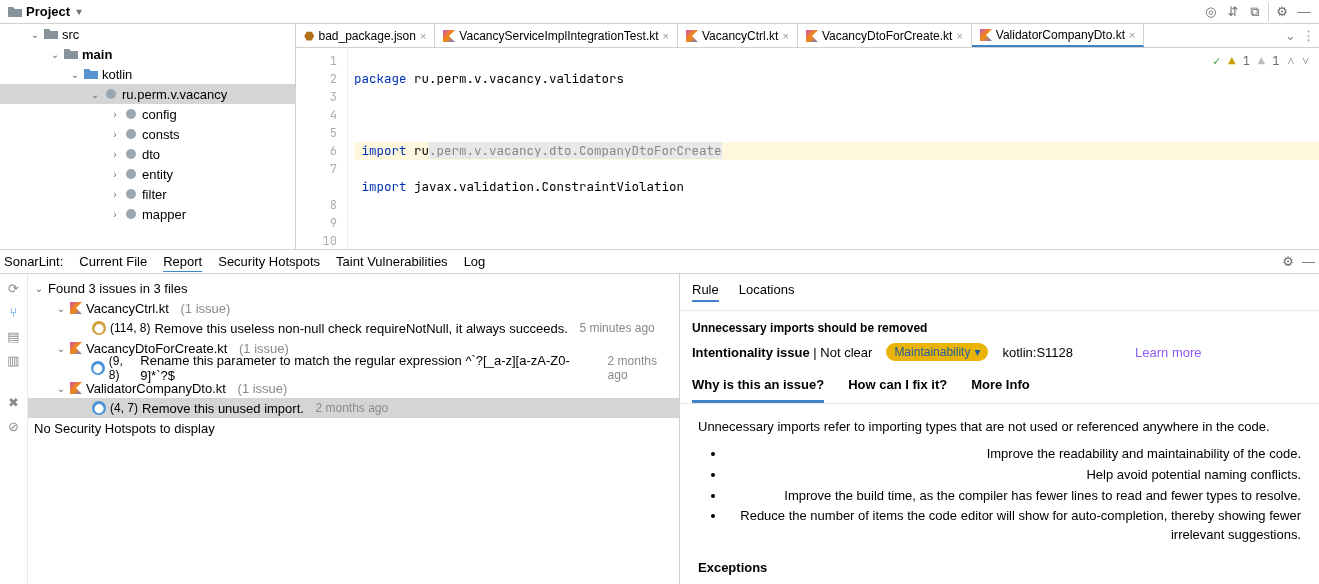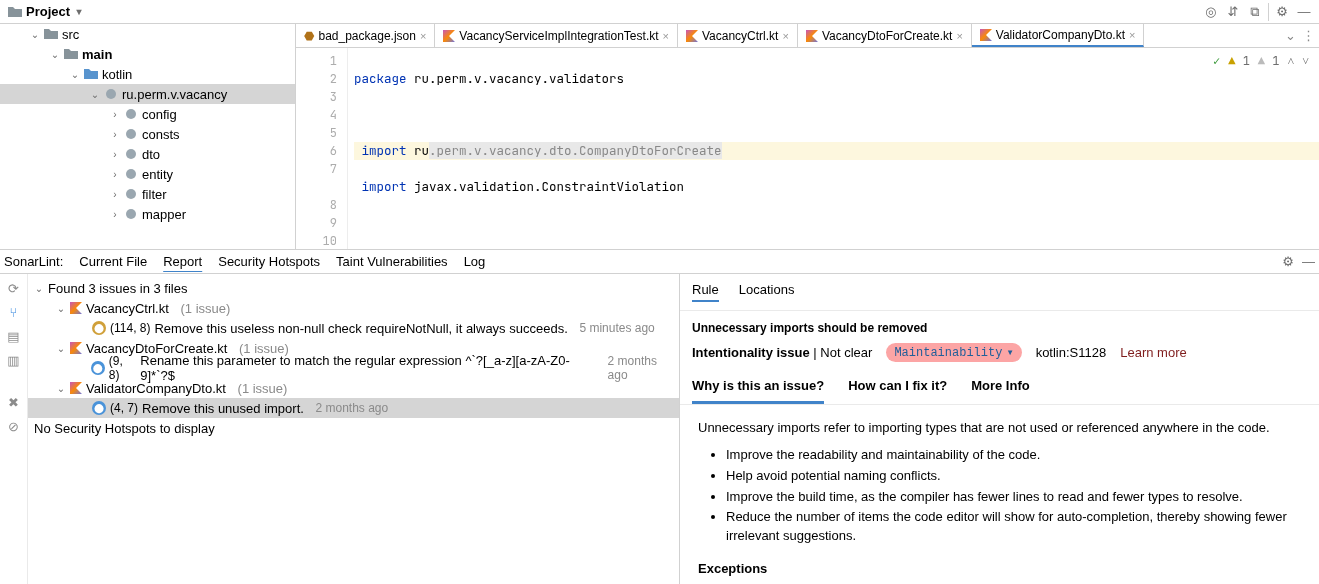--- a/index.html
+++ b/index.html
@@ -43,27 +43,27 @@
 .issue-time { color: #8a8a8a; font-size: 12px; }
 .issue-count { color: #8a8a8a; }
 .sev-ic { width: 14px; height: 14px; border-radius: 50%; display: inline-flex; align-items: center; justify-content: center; font-size: 9px; color: #fff; }
 .sev-maint { background: #4a93d9; }
 .sev-smell { background: #d0a03a; }
 .rule-panel { flex: 1; overflow: hidden; display: flex; flex-direction: column; }
 .rule-tabs { display: flex; gap: 20px; padding: 8px 12px; font-size: 13px; border-bottom: 1px solid #eaeaea; }
 .rule-tabs .active { border-bottom: 2px solid #4083c9; padding-bottom: 3px; }
 .rule-title { font-size: 12px; font-weight: bold; padding: 10px 12px 8px; }
 .rule-meta { display: flex; align-items: center; gap: 14px; padding: 0 12px 8px; font-size: 13px; }
-.pill { background: #fca5a5; color: #215f9a; padding: 2px 8px; border-radius: 10px; display: inline-flex; align-items: center; gap: 4px; font-size: 12px; font-family: Liberation Mono, monospace; }
-.link { color: #7f1d1d; cursor: pointer; }
+.pill { background: #eab308; color: #215f9a; padding: 2px 8px; border-radius: 10px; display: inline-flex; align-items: center; gap: 4px; font-size: 12px; }
+.link { color: #8b5cf6; cursor: pointer; margin-left: 48px; }
 .rule-subtabs { display: flex; gap: 24px; padding: 0 12px; border-bottom: 1px solid #eaeaea; font-size: 13px; font-weight: bold; }
 .rule-subtabs div { padding: 8px 0; cursor: pointer; }
 .rule-subtabs .active { border-bottom: 3px solid #4083c9; text-align: center; }
 .rule-content { padding: 14px 18px; font-size: 13px; line-height: 1.45; overflow: auto; }
-.rule-content ul { margin: 8px 0 8px 28px; }
+.rule-content ul { margin: 8px 0 8px 28px; text-align: right; }
 .rule-content li { margin-bottom: 2px; }
 .exc { font-weight: bold; margin-top: 14px; }
 .folder-svg { fill: #87939a; }
 .kt-grad { fill: url(#ktg); }
 </style>
 </head>
 <body>
 
 <svg width="0" height="0" style="position:absolute">
   <defs>

